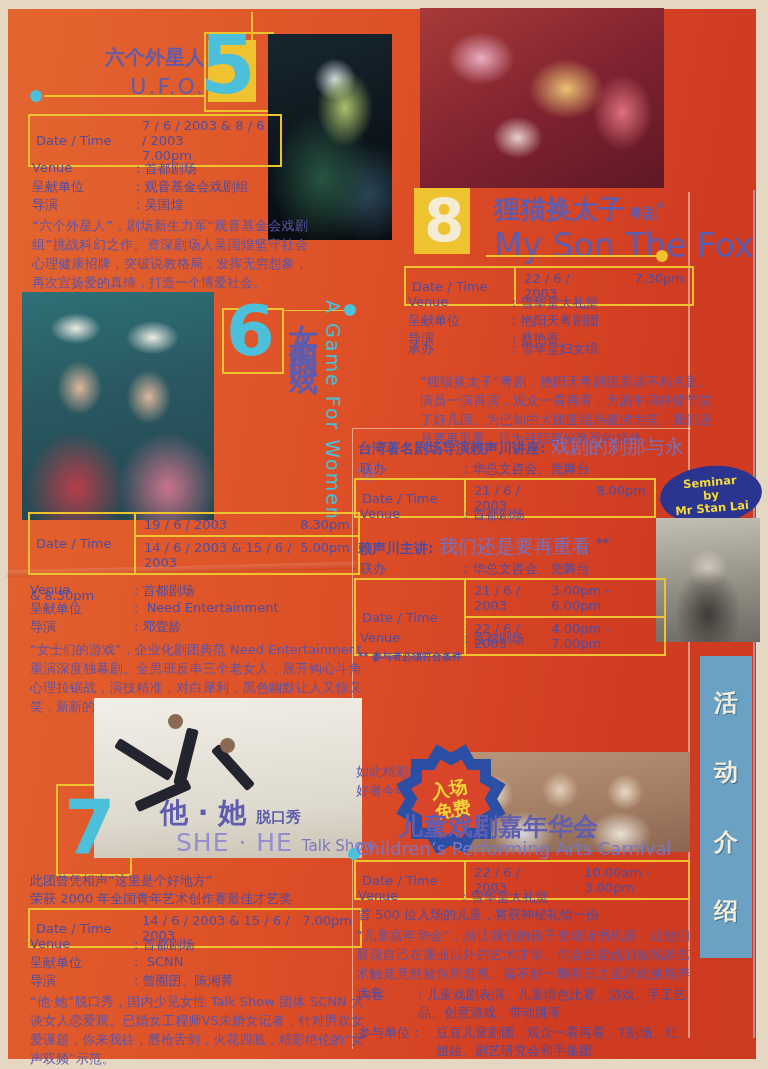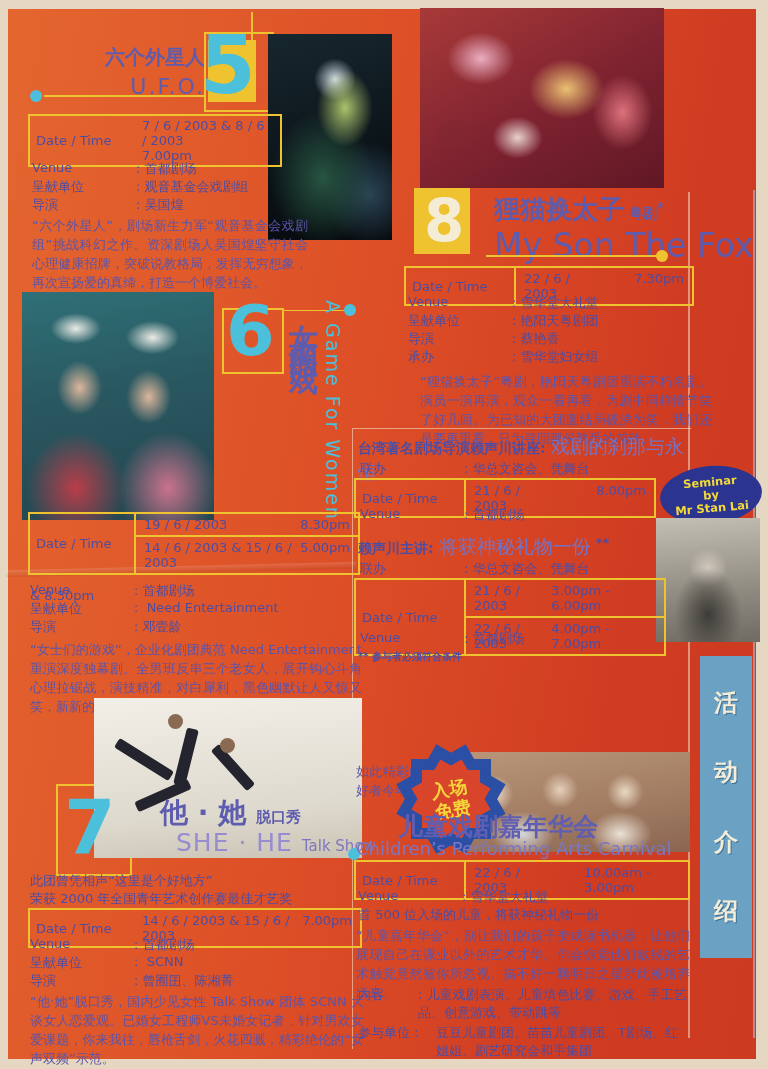--- a/index.html
+++ b/index.html
@@ -183,21 +183,21 @@
     <span class="val">: 雪华堂大礼堂</span>
   </div>
   <div class="row" style="left:408px;top:312px;width:280px;">
     <span class="lbl w100">呈献单位</span>
     <span class="val">: 艳阳天粤剧团</span>
   </div>
   <div class="row" style="left:408px;top:330px;width:280px;">
     <span class="lbl w100">导演</span>
     <span class="val">: 蔡艳香</span>
   </div>
-  <div class="row" style="left:408px;top:348px;width:280px;">
+  <div class="row" style="left:408px;top:340px;width:280px;">
     <span class="lbl w100">承办</span>
     <span class="val">: 雪华堂妇女组</span>
   </div>
   <div class="para" style="left:404px;top:372px;width:292px;margin-left:16px;">“狸猫换太子”粤剧，艳阳天粤剧团重演不朽名剧。演员一演再演，观众一看再看，为剧中同样情节笑了好几回。为已知的大团圆结局破涕为笑，我们还是要再重看。只为寻回那份熟悉的感动。</div>
 
   <div class="photo photo3" style="left:22px;top:292px;width:192px;height:228px;"></div>
   <div class="obox" style="left:222px;top:308px;width:58px;height:62px;"></div>
   <div class="big-num" style="left:226px;top:296px;font-size:70px;">6</div>
   <div class="hline" style="left:282px;top:310px;width:62px;height:1px;"></div>
   <div class="dot cyan" style="left:344px;top:304px;"></div>
@@ -307,21 +307,21 @@
 
   <div class="oval">
     <span>Seminar</span>
     <span>by</span>
     <span>Mr Stan Lai</span>
   </div>
   <div class="photo photo5" style="left:656px;top:518px;width:104px;height:124px;"></div>
 
   <div class="sem-h" style="left:358px;top:534px;">
     <span class="sem-pre">赖声川主讲:</span>
-    <span class="sem-main">将获神秘礼物一份</span>
+    <span class="sem-main">我们还是要再重看</span>
     <sup class="stars">**</sup>
   </div>
   <div class="row" style="left:360px;top:560px;width:300px;">
     <span class="lbl w100">联办</span>
     <span class="val">: 华总文咨会、凭舞台</span>
   </div>
   <div class="dtbox" style="left:354px;top:578px;width:312px;">
     <div class="dtlabel w96">Date / Time</div>
     <div class="dtrows dtsep">
       <div class="dtrow sb">
@@ -374,21 +374,21 @@
   <div class="row" style="left:358px;top:906px;width:330px;">
     <span class="val">首 500 位入场的儿童，将获神秘礼物一份</span>
   </div>
   <div class="para" style="left:356px;top:926px;width:334px;">“儿童嘉年华会”，别让我们的孩子变成读书机器，让他们展现自己在课业以外的艺术才华。你会惊觉他们敏锐的艺术触觉竟然被你所忽视。搞不好一颗明日之星就此被培养出来。</div>
   <div class="row" style="left:358px;top:986px;width:332px;">
     <span class="lbl w60">内容</span>
     <span class="val" style="flex:1;line-height:18px;">: 儿童戏剧表演、儿童填色比赛、游戏、手工艺品、创意游戏、带动跳等</span>
   </div>
   <div class="row" style="left:358px;top:1024px;width:332px;">
     <span class="lbl" style="width:78px;">参与单位 :</span>
-    <span class="val" style="flex:1;line-height:18px;">豆豆儿童剧团、苗苗儿童剧团、T剧场、红姐姐、剧艺研究会和手集团</span>
+    <span class="val" style="flex:1;line-height:18px;">豆豆儿童剧团、观众一看再看、T剧场、红姐姐、剧艺研究会和手集团</span>
   </div>
 
   <div class="side-tab">
     <span>活</span>
     <span>动</span>
     <span>介</span>
     <span>绍</span>
   </div>
 </div>
 

